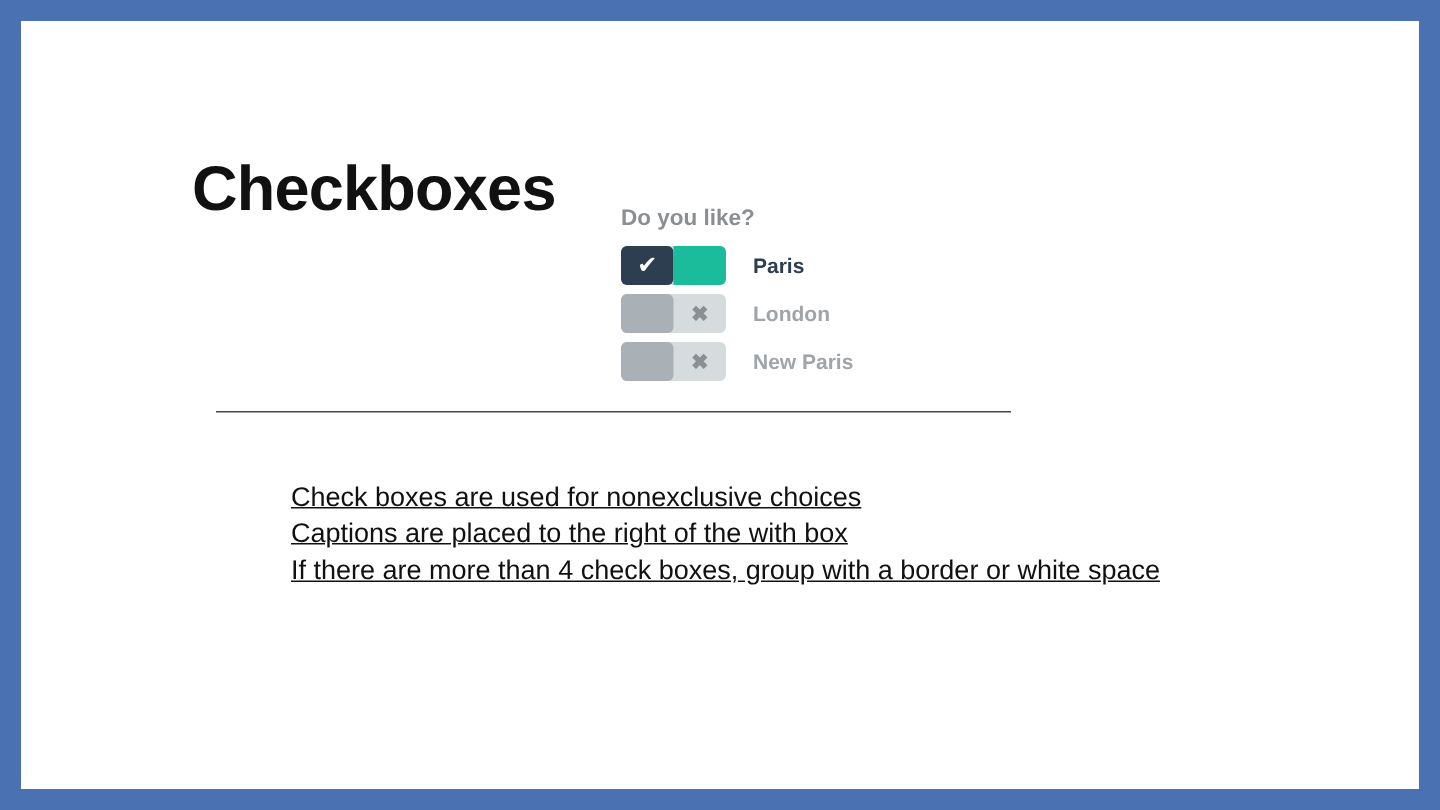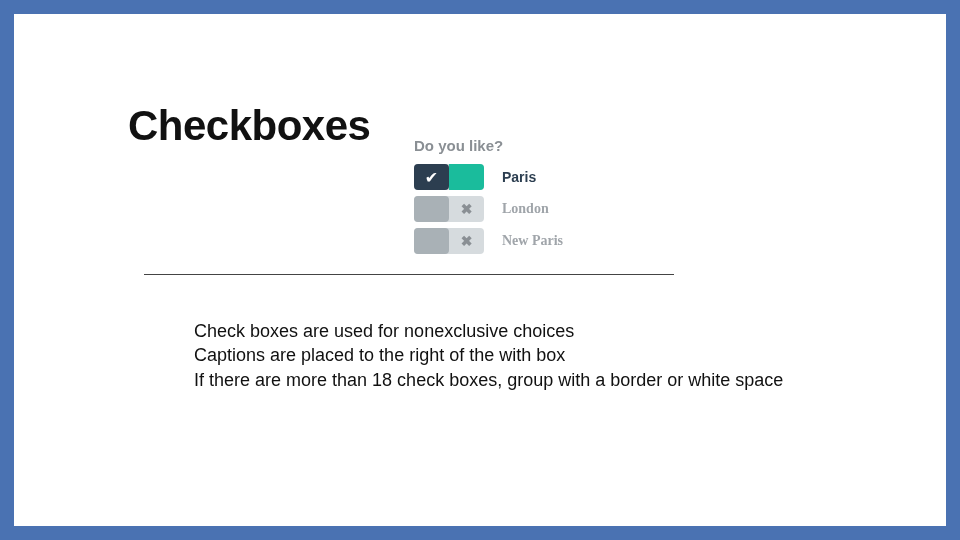--- a/index.html
+++ b/index.html
@@ -95,39 +95,39 @@
   }
   .toggle.off .mark-right {
     right: 0;
   }
   .opt-label {
     margin-left: 18px;
     font-size: 14px;
     font-weight: 600;
   }
   .opt-label.active { color: #2c3e50; }
-  .opt-label.inactive { color: #a0a5aa; font-family: Liberation Serif, serif; }
+  .opt-label.inactive { color: #a0a5aa; }
 
   .divider {
     position: absolute;
     left: 130px;
     top: 260px;
     width: 530px;
     height: 1px;
     background: #444;
   }
   .body {
     position: absolute;
     left: 180px;
     top: 305px;
     font-size: 18px;
     line-height: 1.35;
     color: #111;
   }
-  .body p { margin: 0; }
+  .body p { margin: 0; text-decoration: underline; }
 </style>
 </head>
 <body>
 
 <div class="slide">
 
   <div class="title">Checkboxes</div>
 
   <div class="example">
     <div class="question">Do you like?</div>
@@ -155,16 +155,16 @@
       </div>
       <div class="opt-label inactive">New Paris</div>
     </div>
   </div>
 
   <div class="divider"></div>
 
   <div class="body">
     <p>Check boxes are used for nonexclusive choices</p>
     <p>Captions are placed to the right of the with box</p>
-    <p>If there are more than 18 check boxes, group with a border or white space</p>
+    <p>If there are more than 4 check boxes, group with a border or white space</p>
   </div>
 
 </div>
 
 </body></html>

